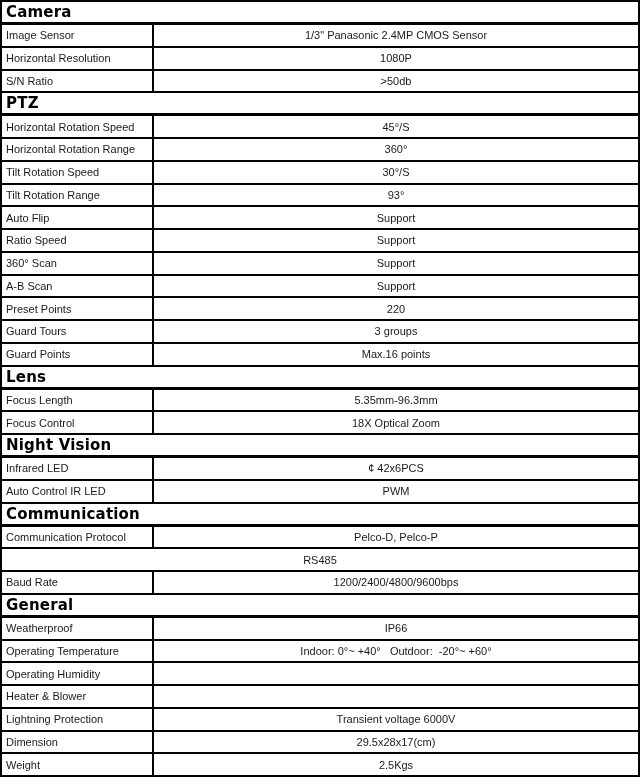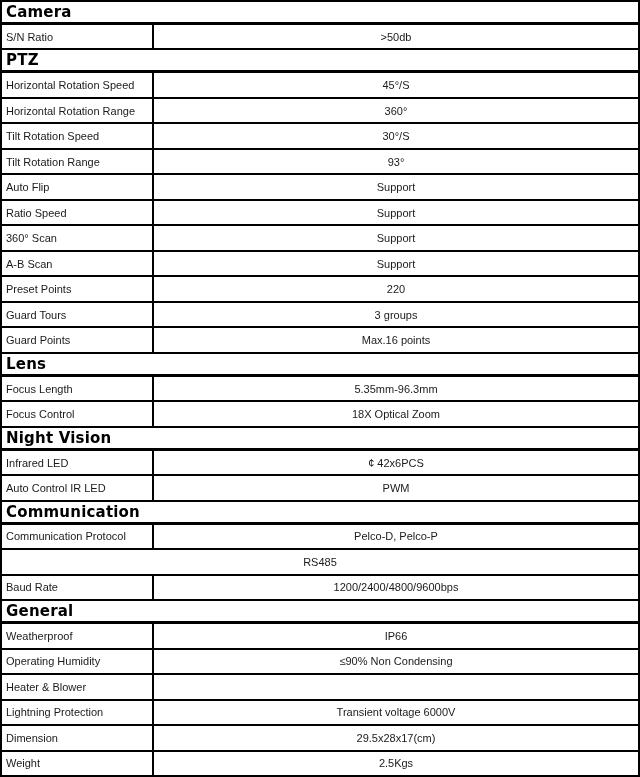--- a/index.html
+++ b/index.html
@@ -64,20 +64,28 @@
     color: #1a1a1a;
     white-space: pre-wrap;
     text-align: center;
   }
 </style>
 </head>
 <body>
 
 <div id="spec-table">
     <div class="section-header">Camera</div>
+    <div class="spec-row">
+      <div class="spec-label">Image Sensor</div>
+      <div class="spec-value">1/3" Panasonic 2.4MP CMOS Sensor</div>
+    </div>
+    <div class="spec-row">
+      <div class="spec-label">Horizontal Resolution</div>
+      <div class="spec-value">1080P</div>
+    </div>
     <div class="spec-row">
       <div class="spec-label">S/N Ratio</div>
       <div class="spec-value">&gt;50db</div>
     </div>
     <div class="section-header">PTZ</div>
     <div class="spec-row">
       <div class="spec-label">Horizontal Rotation Speed</div>
       <div class="spec-value">45°/S</div>
     </div>
     <div class="spec-row">
@@ -149,22 +157,25 @@
     <div class="spec-row">
       <div class="spec-label">Baud Rate</div>
       <div class="spec-value">1200/2400/4800/9600bps</div>
     </div>
     <div class="section-header">General</div>
     <div class="spec-row">
       <div class="spec-label">Weatherproof</div>
       <div class="spec-value">IP66</div>
     </div>
     <div class="spec-row">
+      <div class="spec-label">Operating Temperature</div>
+      <div class="spec-value">Indoor: 0°~ +40°   Outdoor:  -20°~ +60°</div>
+    </div>
+    <div class="spec-row">
       <div class="spec-label">Operating Humidity</div>
-      <div class="spec-value">≤90% Non Condensing</div>
     </div>
     <div class="spec-row">
       <div class="spec-label">Heater &amp; Blower</div>
     </div>
     <div class="spec-row">
       <div class="spec-label">Lightning Protection</div>
       <div class="spec-value">Transient voltage 6000V</div>
     </div>
     <div class="spec-row">
       <div class="spec-label">Dimension</div>

